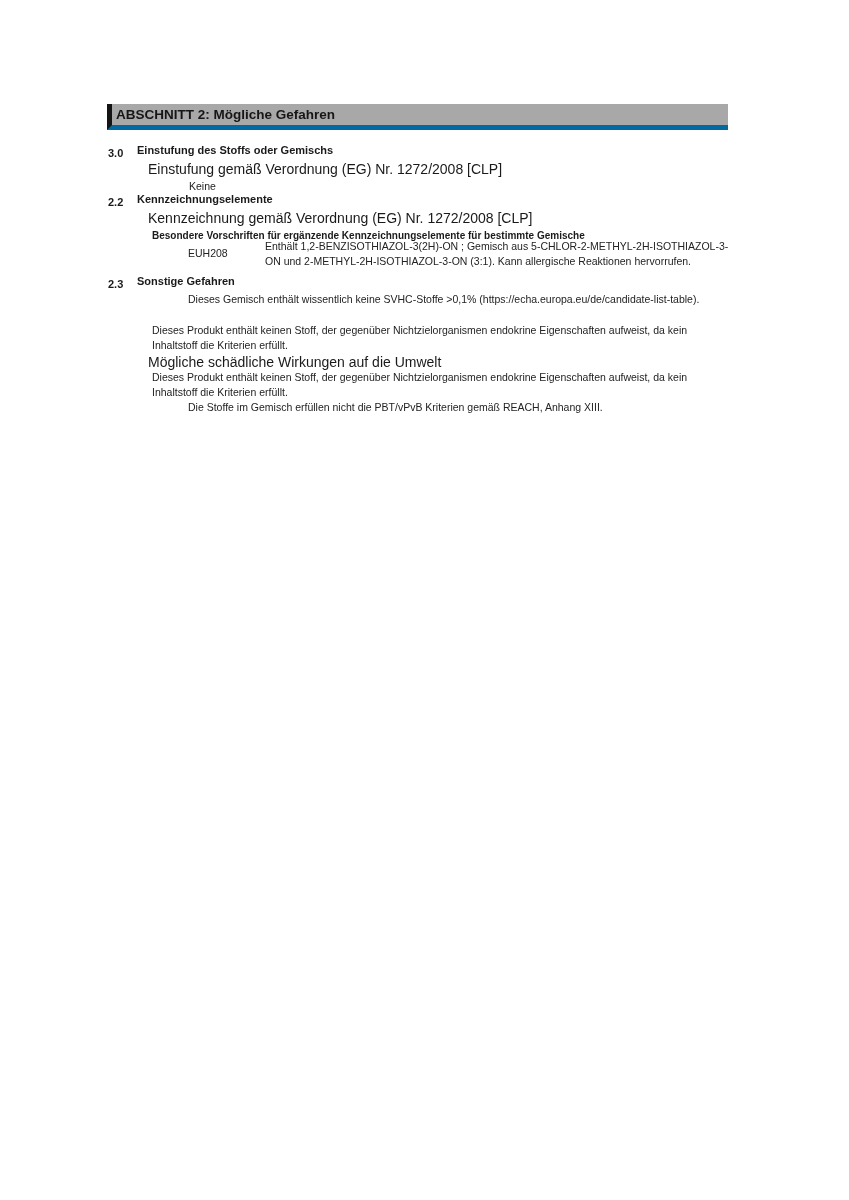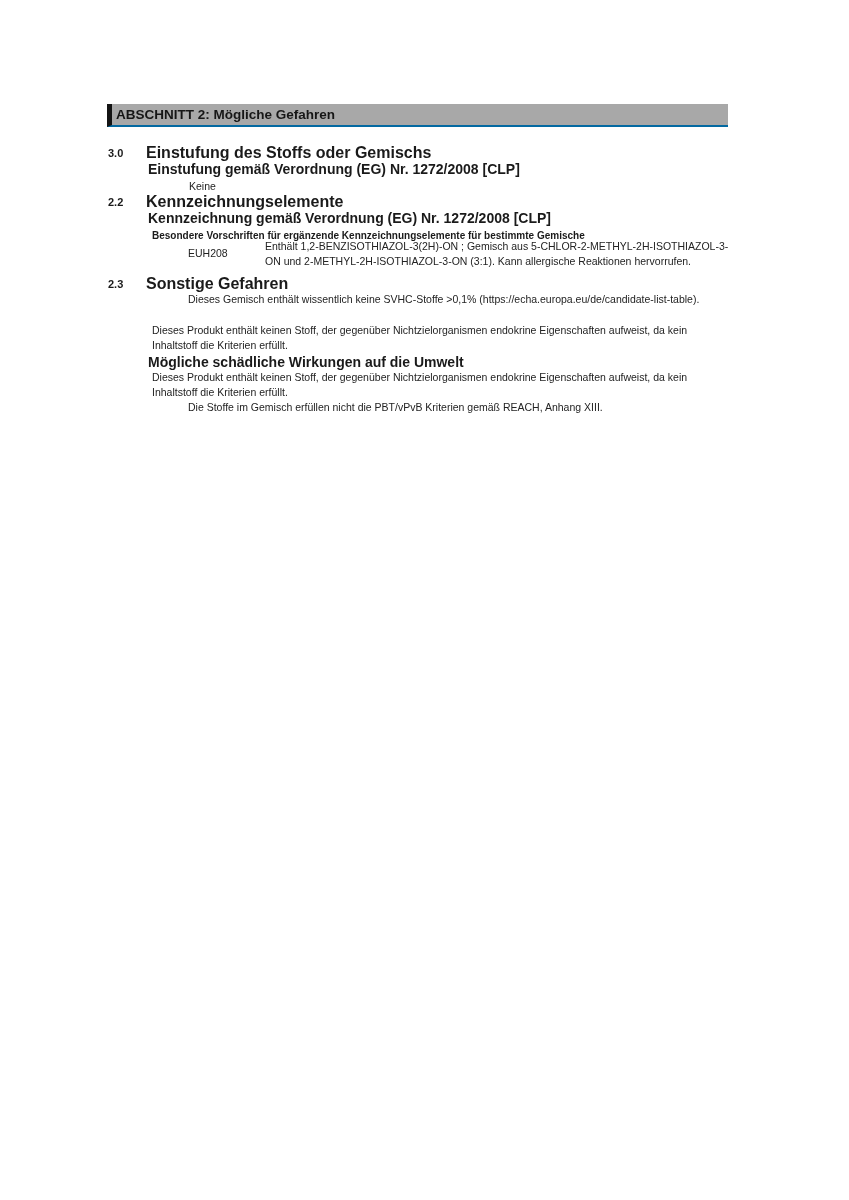--- a/index.html
+++ b/index.html
@@ -18,48 +18,48 @@
   }
   .abs { position: absolute; }
 
   .section-bar {
     left: 107px;
     top: 104px;
     width: 616px;
     height: 21px;
     background: #a8a8a8;
     border-left: 5px solid #141414;
-    border-bottom: 2px solid #0369a1;
+    border-bottom: 5px solid #0369a1;
   }
   .section-bar-title {
     display: inline-block;
     padding-left: 4px;
     font-size: 13.5px;
     font-weight: 700;
     line-height: 21px;
     color: #161616;
     white-space: nowrap;
   }
 
   .num {
     left: 108px;
     font-size: 11px;
     font-weight: 700;
     white-space: nowrap;
   }
   .head1 {
-    left: 146px;
-    font-size: 16px;
+    left: 137px;
+    font-size: 11px;
     font-weight: 700;
     white-space: nowrap;
   }
   .head2 {
     left: 148px;
     font-size: 14px;
-    font-weight: 700;
+    font-weight: 400;
     white-space: nowrap;
   }
   .head3 {
     left: 152px;
     font-size: 10px;
     font-weight: 700;
     white-space: nowrap;
   }
   .body-text {
     left: 152px;

